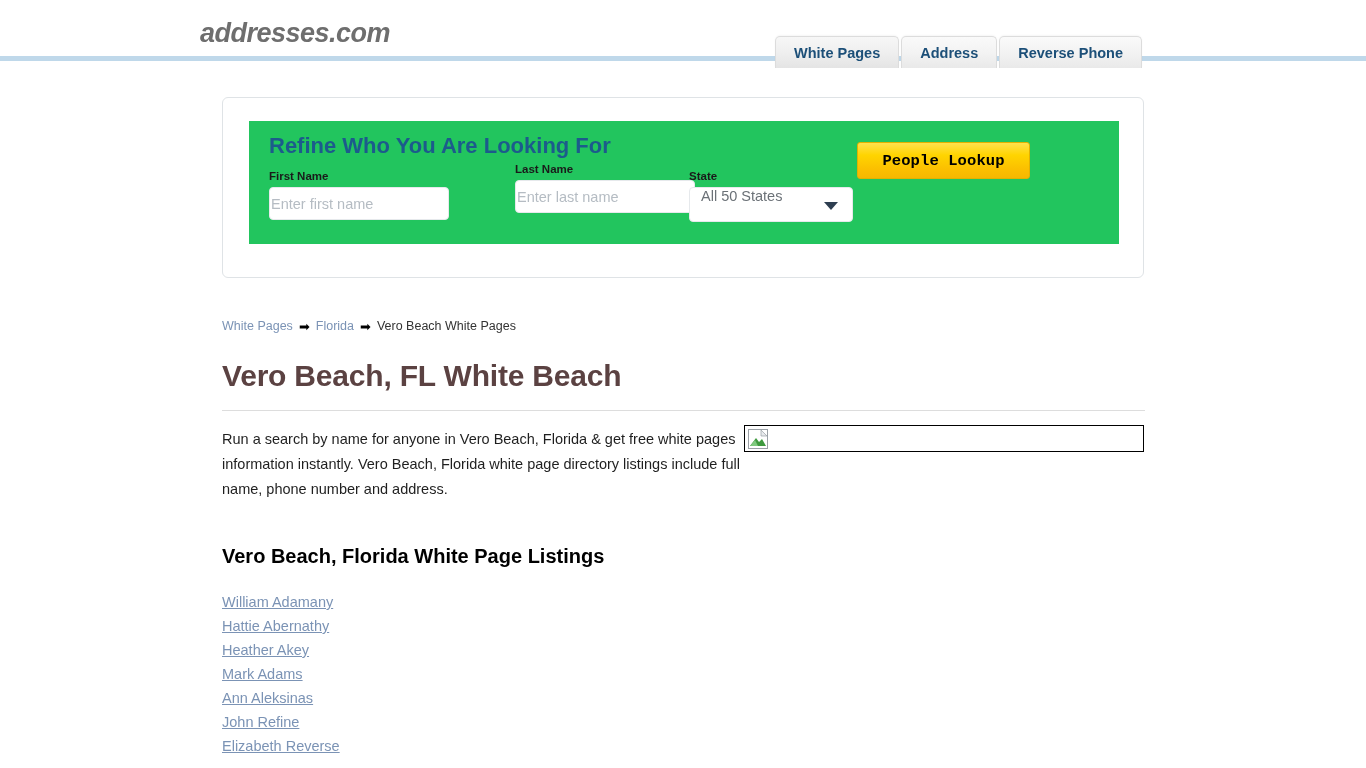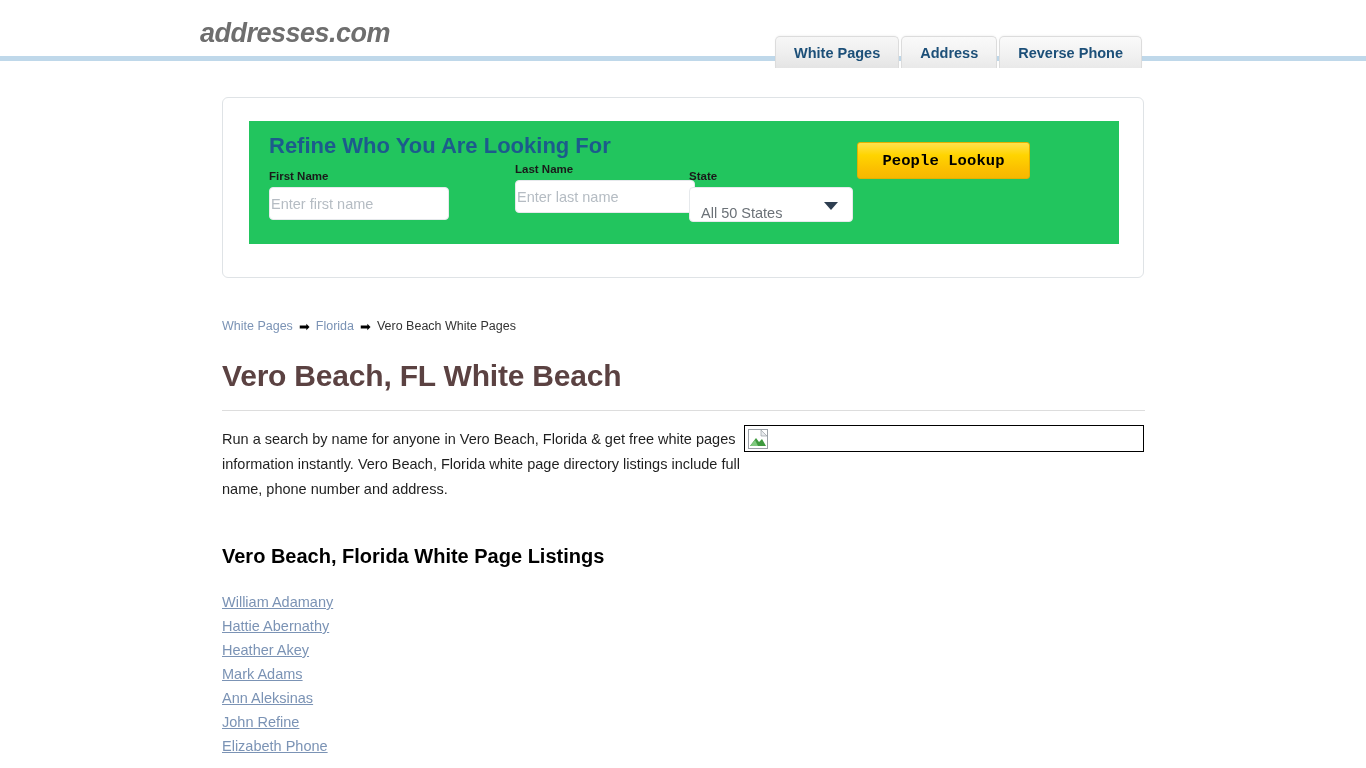--- a/index.html
+++ b/index.html
@@ -121,21 +121,21 @@
   .text-input::placeholder { color: #b5bcc3; }
 
   .select-wrap {
     position: relative;
     width: 164px;
     height: 35px;
     background: #ffffff;
     border: 1px solid #e6e9ec;
     border-radius: 4px;
     display: flex;
-    align-items: flex-end;
+    align-items: flex-start;
   }
   .select-value {
     font-size: 14.5px;
     color: #6b7177;
     padding-left: 11px;
     white-space: nowrap;
   }
   .select-caret {
     position: absolute;
     right: 14px;
@@ -328,17 +328,17 @@
 
     <h2 class="listings-title">Vero Beach, Florida White Page Listings</h2>
 
     <ul class="listings">
       <li><a href="#">William Adamany</a></li>
       <li><a href="#">Hattie Abernathy</a></li>
       <li><a href="#">Heather Akey</a></li>
       <li><a href="#">Mark Adams</a></li>
       <li><a href="#">Ann Aleksinas</a></li>
       <li><a href="#">John Refine</a></li>
-      <li><a href="#">Elizabeth Phone</a></li>
+      <li><a href="#">Elizabeth Reverse</a></li>
     </ul>
 
   </div>
 </div>
 
 </body></html>

